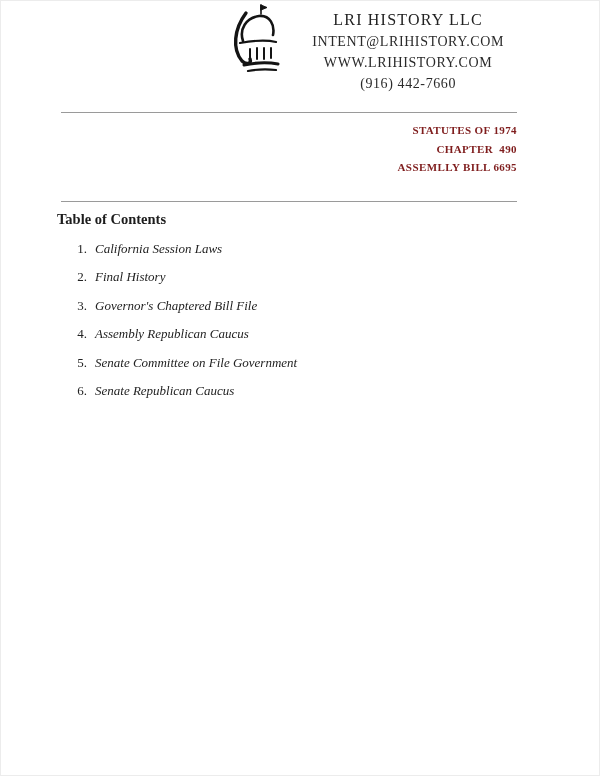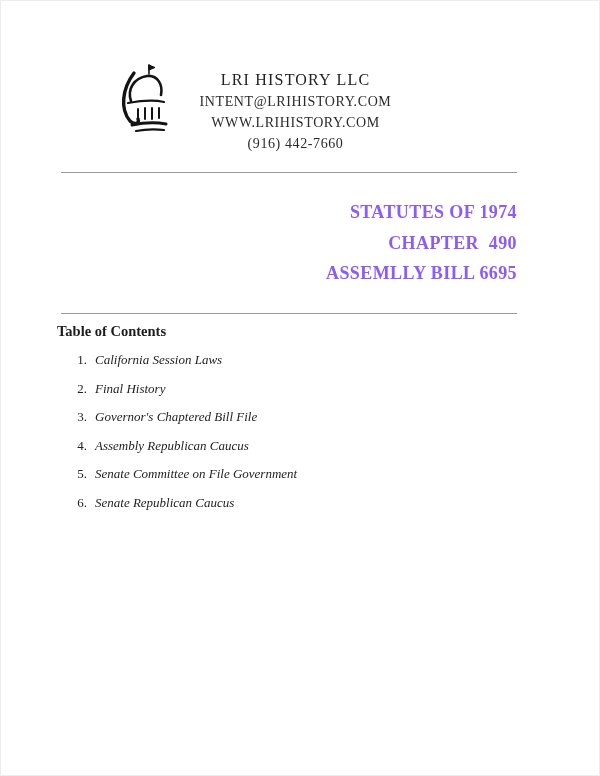--- a/index.html
+++ b/index.html
@@ -16,24 +16,23 @@
     border: 1px solid #ececec;
     box-sizing: border-box;
     font-family: "Liberation Serif", "DejaVu Serif", serif;
     color: #1f1f1f;
     overflow: hidden;
   }
 
   
   .letterhead {
     display: flex;
-    justify-content: center;
+    justify-content: flex-end;
     align-items: flex-start;
     gap: 24px;
-    padding-top: 60px;
     margin-right: 95px; 
   }
   .logo {
     width: 62px;
     height: 76px;
     flex: 0 0 auto;
   }
   .company-info {
     text-align: center;
     padding-top: 10px;
@@ -56,25 +55,25 @@
     border-top: 1px solid #9a9a9a;
     margin: 0 82px 0 60px;
   }
   .rule-top { margin-top: 20px; }
   .rule-bottom { margin-top: 24px; }
 
   
   .reference {
     text-align: right;
     padding-right: 82px;
-    margin-top: 24px;
+    margin-top: 8px;
     font-weight: bold;
-    font-size: 18px;
+    font-size: 11px;
     letter-spacing: 0.4px;
-    color: #8b5cf6;
+    color: #7f1d1d;
   }
   .ref-line {
     line-height: 1.7;
     white-space: pre;
   }
 
   
   .toc-title {
     margin: 9px 0 6px 56px;
     font-weight: bold;

